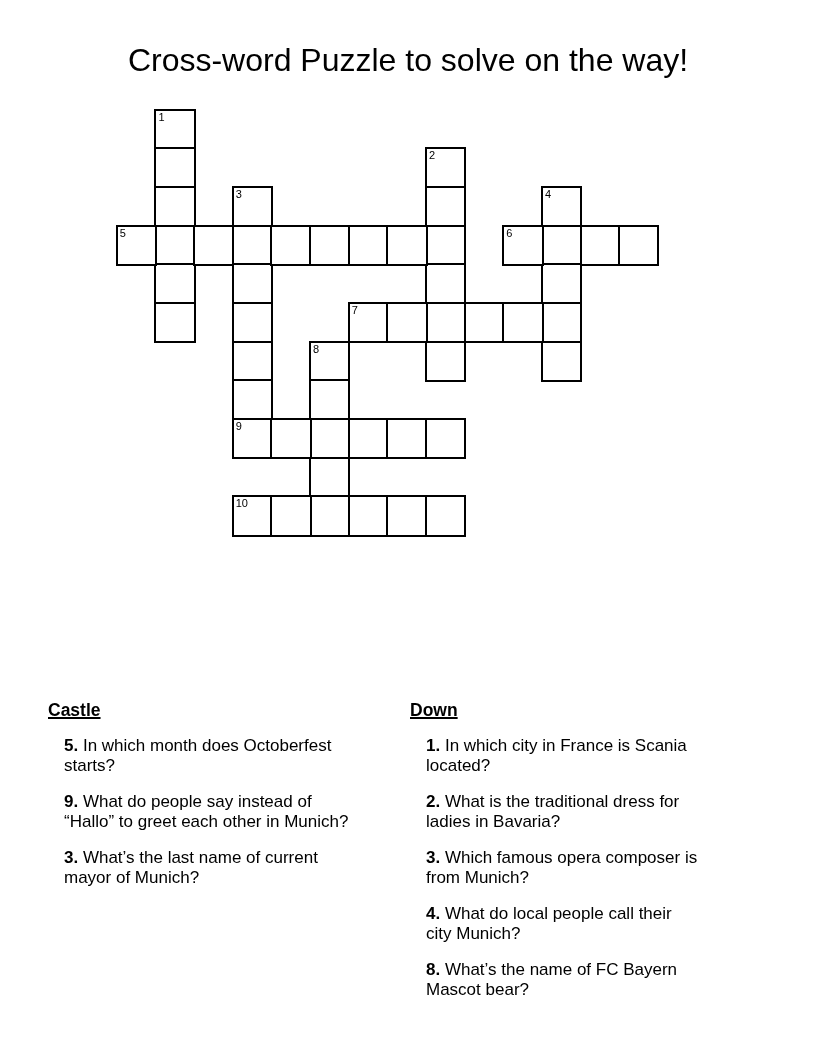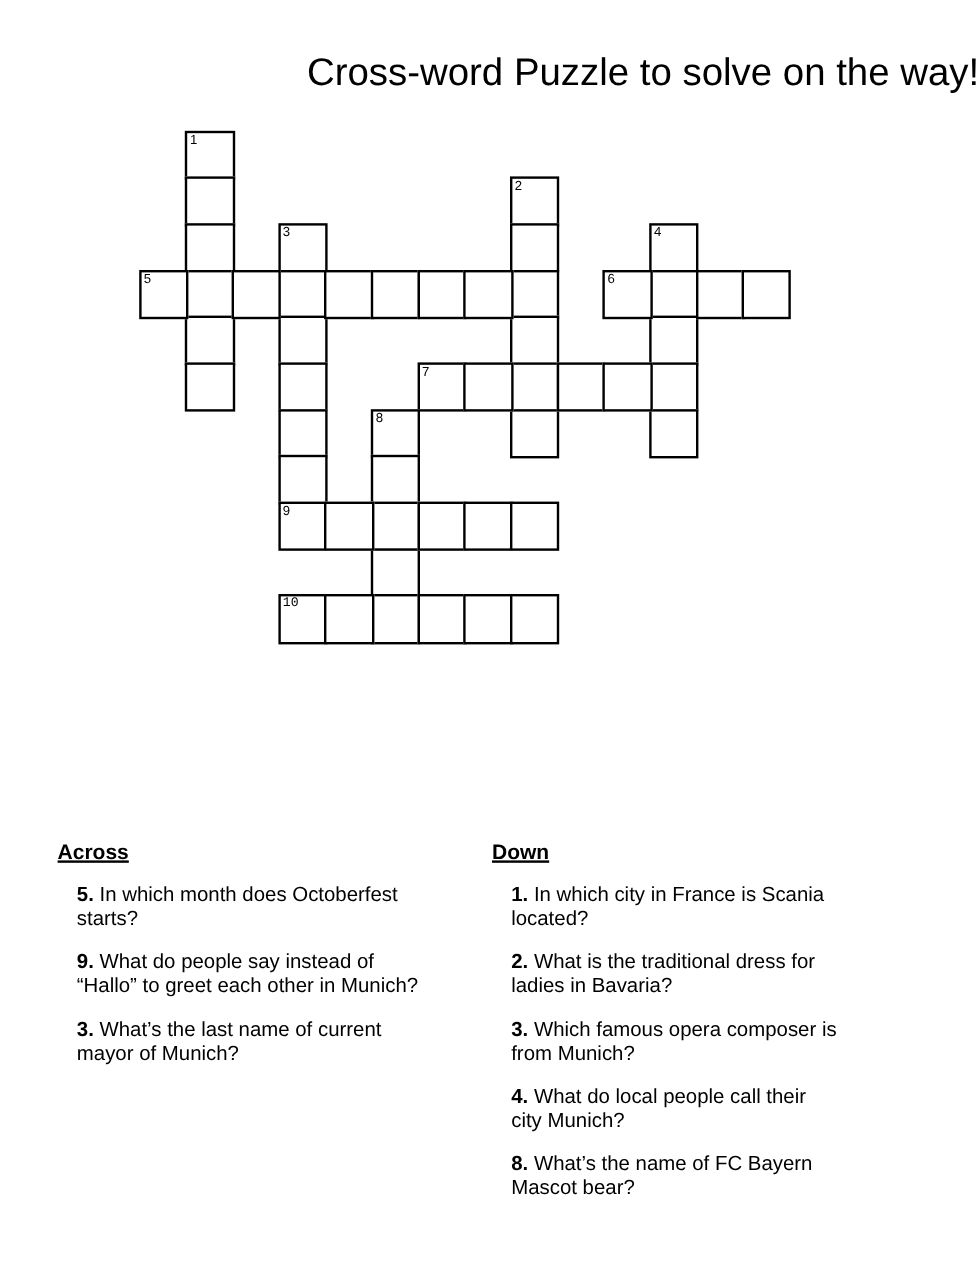--- a/index.html
+++ b/index.html
@@ -7,21 +7,21 @@
     position:relative;
     width:816px;height:1056px;
     background:#fff;
     font-family:"Liberation Sans","DejaVu Sans",sans-serif;
     color:#000;
     overflow:hidden;
   }
   
   #title{
     position:absolute;top:42px;left:0;width:816px;
-    text-align:right;
+    text-align:center;
     font-size:32px;line-height:36px;font-weight:400;
     white-space:nowrap;
   }
   
   #grid{position:absolute;top:0;left:0;width:816px;height:680px;}
   .cell{
     position:absolute;
     box-sizing:border-box;
     border:2.5px solid #000;
     background:#fff;
@@ -113,31 +113,31 @@
         <span class="cellnum">8</span>
       </div>
       <div class="cell" style="left: 309.05px; top: 379.37px; width: 41.16px; height: 41.16px;"></div>
       <div class="cell" style="left: 309.05px; top: 418.03px; width: 41.16px; height: 41.16px;"></div>
       <div class="cell" style="left: 309.05px; top: 456.69px; width: 41.16px; height: 41.16px;"></div>
       <div class="cell" style="left: 309.05px; top: 495.35px; width: 41.16px; height: 41.16px;"></div>
       <div class="cell" style="left: 270.39px; top: 418.03px; width: 41.16px; height: 41.16px;"></div>
       <div class="cell" style="left: 347.71px; top: 418.03px; width: 41.16px; height: 41.16px;"></div>
       <div class="cell" style="left: 386.37px; top: 418.03px; width: 41.16px; height: 41.16px;"></div>
       <div class="cell" style="left: 425.03px; top: 418.03px; width: 41.16px; height: 41.16px;"></div>
-      <div class="cell" style="left: 231.73px; top: 495.35px; width: 41.16px; height: 41.16px; font-family: Liberation Mono, monospace;">
+      <div class="cell" style="left: 231.73px; top: 495.35px; width: 41.16px; height: 41.16px;">
         <span class="cellnum">10</span>
       </div>
       <div class="cell" style="left: 270.39px; top: 495.35px; width: 41.16px; height: 41.16px;"></div>
       <div class="cell" style="left: 347.71px; top: 495.35px; width: 41.16px; height: 41.16px;"></div>
       <div class="cell" style="left: 386.37px; top: 495.35px; width: 41.16px; height: 41.16px;"></div>
       <div class="cell" style="left: 425.03px; top: 495.35px; width: 41.16px; height: 41.16px;"></div>
     </div>
 
   <div class="clues-col" id="clues-across">
-    <p class="clues-heading">Across</p>
+    <p class="clues-heading">Castle</p>
     <div>
         <p class="clue"><b>5.</b> In which month does Octoberfest<br>starts?</p>
         <p class="clue clue-gap"><b>9.</b> What do people say instead of<br>“Hallo” to greet each other in Munich?</p>
         <p class="clue clue-gap"><b>3.</b> What’s the last name of current<br>mayor of Munich?</p>
       </div>
   </div>
 
   <div class="clues-col" id="clues-down">
     <p class="clues-heading">Down</p>
     <div>

